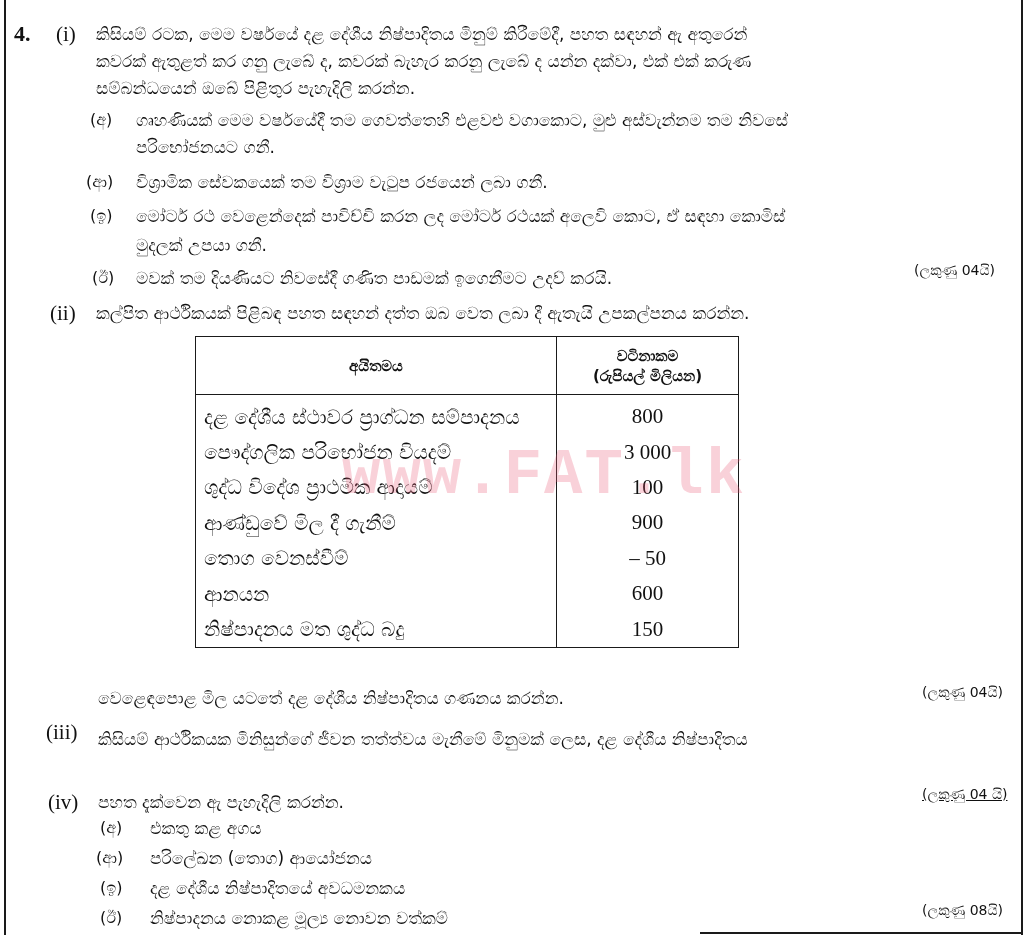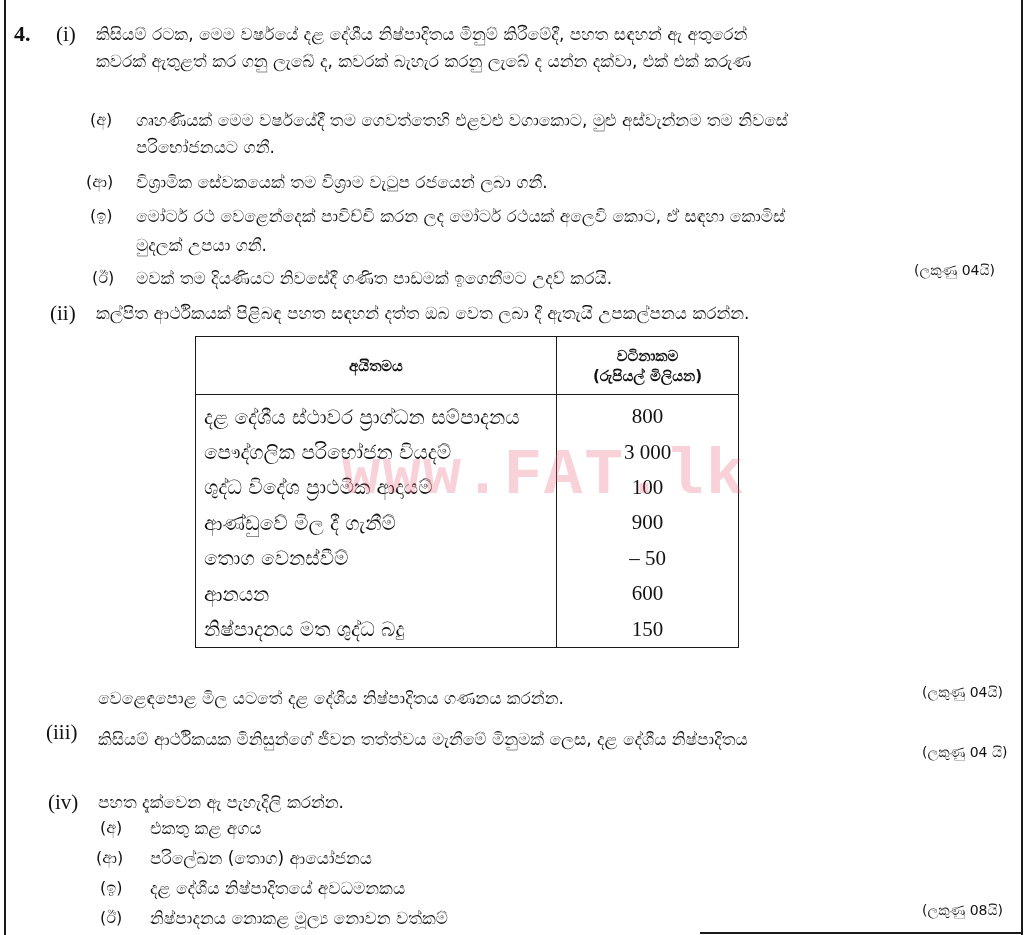--- a/index.html
+++ b/index.html
@@ -38,20 +38,21 @@
 
 <div class="page">
   <div class="border-left"></div>
   <div class="border-right"></div>
   <div class="border-bottom"></div>
 
   <span class="txt qnum" style="left:14px; top:24px;">4.</span>
   <span class="txt roman" style="left:56px; top:24px;">(i)</span>
   <span class="txt" style="left:96px; top:24px;">කිසියම් රටක, මෙම වර්ෂයේ දළ දේශීය නිෂ්පාදිතය මිනුම් කිරීමේදී, පහත සඳහන් ඇ අතුරෙන්</span>
   <span class="txt" style="left:96px; top:51px;">කවරක් ඇතුළත් කර ගනු ලැබේ ද, කවරක් බැහැර කරනු ලැබේ ද යන්න දක්වා, එක් එක් කරුණ</span>
+  <span class="txt" style="left:96px; top:78px;">සම්බන්ධයෙන් ඔබේ පිළිතුර පැහැදිලි කරන්න.</span>
 
   <span class="txt sub" style="left:90px; top:110px;">(අ)</span>
   <span class="txt" style="left:136px; top:110px;">ගෘහණියක් මෙම වර්ෂයේදී තම ගෙවත්තෙහි එළවළු වගාකොට, මුළු අස්වැන්නම තම නිවසේ</span>
   <span class="txt" style="left:136px; top:137px;">පරිභෝජනයට ගනී.</span>
 
   <span class="txt sub" style="left:86px; top:172px;">(ආ)</span>
   <span class="txt" style="left:136px; top:172px;">විශ්‍රාමික සේවකයෙක් තම විශ්‍රාම වැටුප රජයෙන් ලබා ගනී.</span>
 
   <span class="txt sub" style="left:90px; top:206px;">(ඉ)</span>
   <span class="txt" style="left:136px; top:206px;">මෝටර් රථ වෙළෙන්දෙක් පාවිච්චි කරන ලද මෝටර් රථයක් අලෙවි කොට, ඒ සඳහා කොමිස්</span>
@@ -106,21 +107,21 @@
     </tbody>
   </table>
 
   <div class="watermark">www.FAT.lk</div>
 
   <span class="txt" style="left:98px; top:688px;">වෙළෙඳපොළ මිල යටතේ දළ දේශීය නිෂ්පාදිතය ගණනය කරන්න.</span>
   <span class="txt marks" style="left:922px; top:682px;">(ලකුණු 04යි)</span>
 
   <span class="txt roman" style="left:46px; top:722px;">(iii)</span>
   <span class="txt" style="left:98px; top:729px;">කිසියම් ආර්ථිකයක මිනිසුන්ගේ ජීවන තත්ත්වය මැනීමේ මිනුමක් ලෙස, දළ දේශීය නිෂ්පාදිතය</span>
-  <span class="txt marks" style="left:922px; top:742px;">(ලකුණු 04 යි)</span>
+  <span class="txt marks" style="left:922px; top:784px;text-decoration:underline;">(ලකුණු 04 යි)</span>
 
   <span class="txt roman" style="left:48px; top:792px;">(iv)</span>
   <span class="txt" style="left:98px; top:792px;">පහත දැක්වෙන ඇ පැහැදිලි කරන්න.</span>
 
   <span class="txt sub" style="left:100px; top:818px;">(අ)</span>
   <span class="txt" style="left:150px; top:818px;">එකතු කළ අගය</span>
 
   <span class="txt sub" style="left:96px; top:848px;">(ආ)</span>
   <span class="txt" style="left:150px; top:848px;">පරිලේඛන (තොග) ආයෝජනය</span>
 

